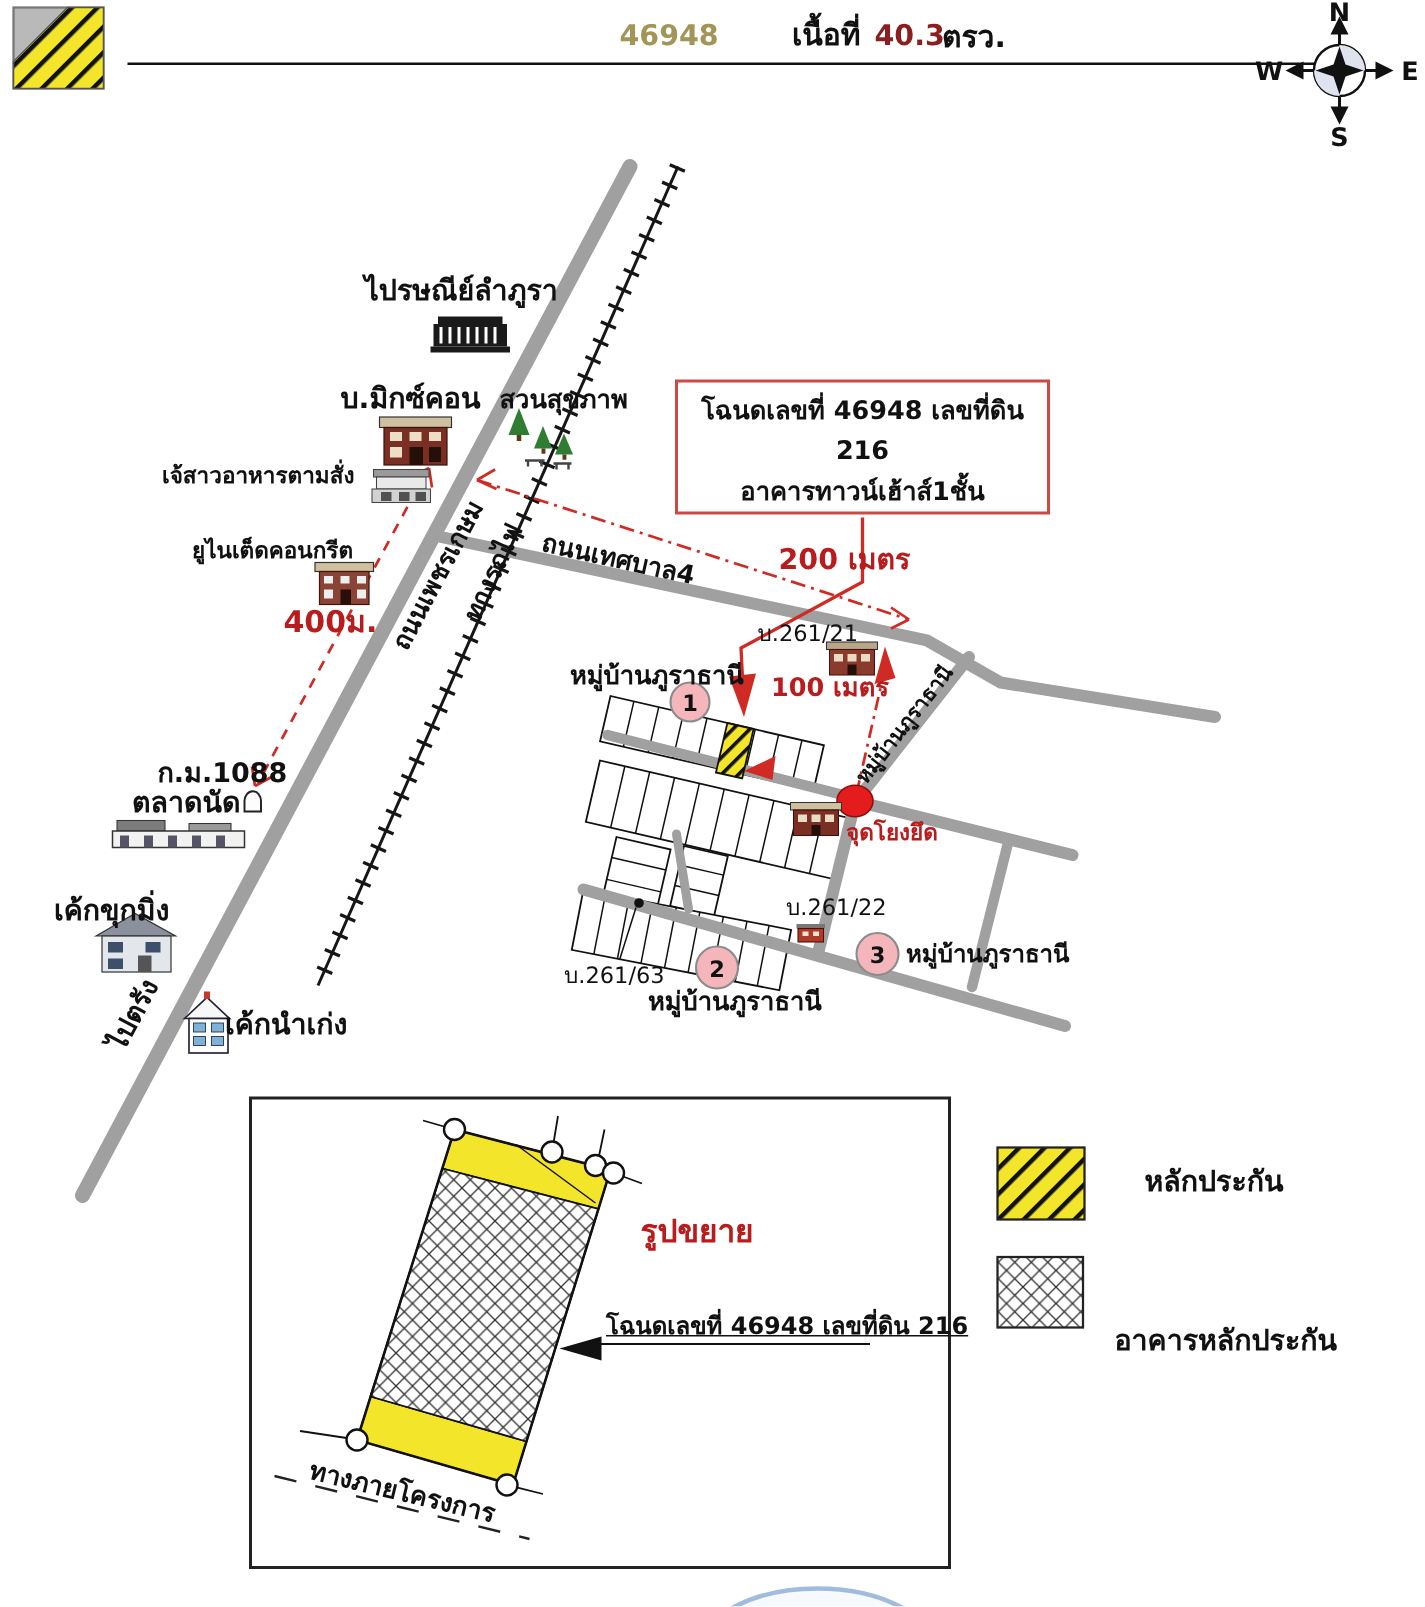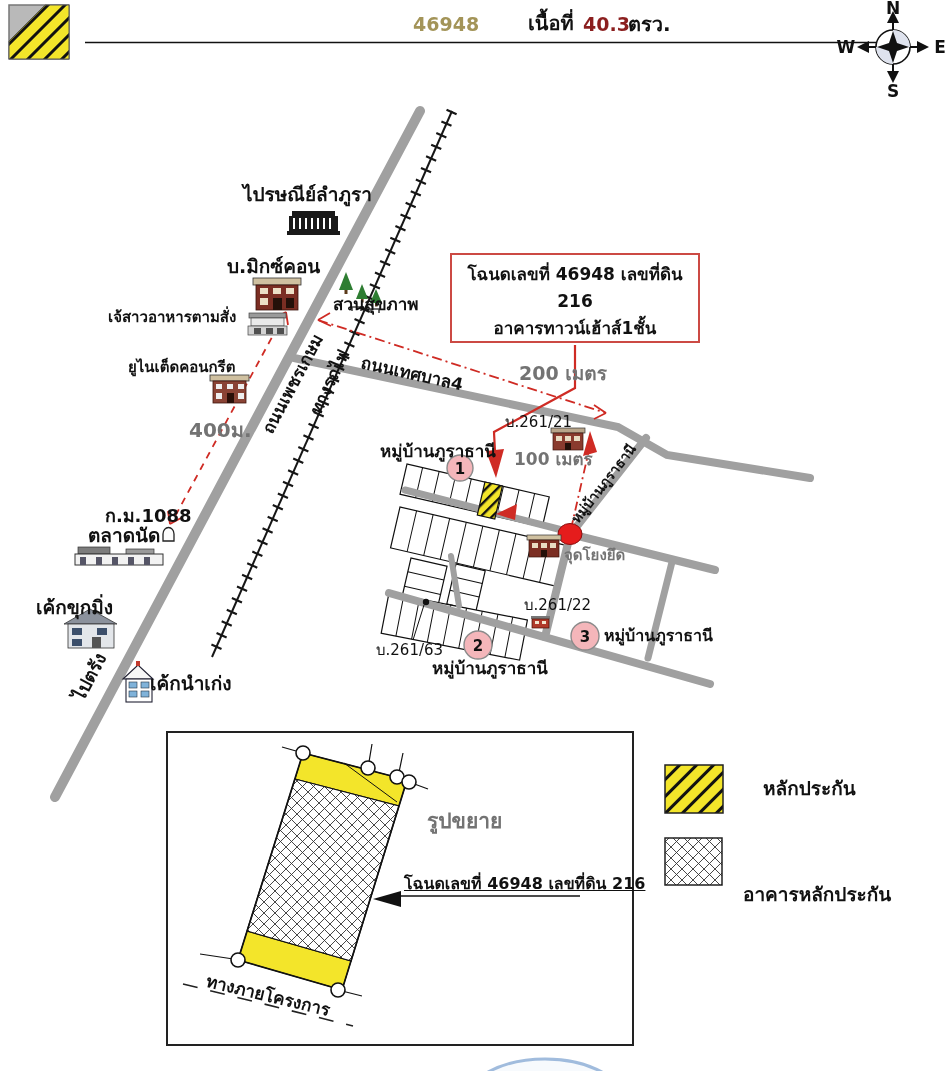--- a/index.html
+++ b/index.html
@@ -1,20 +1,20 @@
 <!DOCTYPE html>
 <html><head>
 <meta charset="utf-8">
 <style>
   html,body{margin:0;padding:0;background:#fff;}
   .stage{position:relative;width:950px;height:1071px;background:#fff;overflow:hidden;
          font-family:"DejaVu Sans","Liberation Sans",sans-serif;color:#111;}
   .stage svg.mapcanvas{position:absolute;left:0;top:0;z-index:1;}
   .lbl{position:absolute;z-index:3;white-space:nowrap;font-weight:700;line-height:1.25;}
-  .red{color:#737373;}
+  .red{color:#b91c1c;}
   .rot{transform-origin:center center;}
   .annot-box{position:absolute;left:450px;top:253px;width:250px;height:90px;z-index:3;
              border:2px solid #cc4a44;background:#fff;text-align:center;
              font-weight:700;font-size:17px;line-height:1.6;padding-top:6px;box-sizing:border-box;}
   .detail-frame{position:absolute;left:166px;top:731px;width:468px;height:315px;z-index:2;
                 border:2px solid #222;box-sizing:border-box;}
   .underlined{text-decoration:underline;}
 </style>
 </head>
 <body>
@@ -277,24 +277,24 @@
     </g>
 
     <rect x="665" y="765" width="58" height="48" fill="url(#yhatch)" stroke="#222" stroke-width="1.5"></rect>
     <rect x="665" y="838" width="57" height="47" fill="url(#xhatch)" stroke="#222" stroke-width="1.5"></rect>
 
     <ellipse cx="545" cy="1103" rx="80" ry="44" fill="rgba(190,215,240,0.12)" stroke="rgba(130,165,210,0.75)" stroke-width="3"></ellipse>
   </svg>
 
   <div class="lbl" style="left:243px;top:183px;font-size:19px;">ไปรษณีย์ลำภูรา</div>
   <div class="lbl" style="left:227px;top:255px;font-size:19px;">บ.มิกซ์คอน</div>
-  <div class="lbl" style="left:333px;top:257px;font-size:17px;margin-top:37px;">สวนสุขภาพ</div>
+  <div class="lbl" style="left:333px;top:257px;font-size:17px;">สวนสุขภาพ</div>
   <div class="lbl" style="left:108px;top:308px;font-size:15px;">เจ้สาวอาหารตามสั่ง</div>
   <div class="lbl" style="left:128px;top:358px;font-size:15px;">ยูไนเต็ดคอนกรีต</div>
-  <div class="lbl red" style="left:189px;top:402px;font-size:20px;margin-top:16px;">400ม.</div>
+  <div class="lbl red" style="left:189px;top:402px;font-size:20px;">400ม.</div>
   <div class="lbl red" style="left:519px;top:362px;font-size:19px;">200 เมตร</div>
   <div class="lbl red" style="left:514px;top:449px;font-size:17px;">100 เมตร</div>
   <div class="lbl" style="left:105px;top:505px;font-size:18px;">ก.ม.1088</div>
   <div class="lbl" style="left:88px;top:524px;font-size:19px;">ตลาดนัด</div>
   <div class="lbl" style="left:36px;top:596px;font-size:19px;">เค้กขุกมิ่ง</div>
   <div class="lbl" style="left:150px;top:672px;font-size:19px;">เค้กนำเก่ง</div>
 
   <div class="lbl rot" style="left:90px;top:677px;font-size:18px;transform:translate(-50%,-50%) rotate(-62deg);">ไปตรัง</div>
   <div class="lbl rot" style="left:293px;top:384px;font-size:17px;transform:translate(-50%,-50%) rotate(-62deg);">ถนนเพชรเกษม</div>
   <div class="lbl rot" style="left:330px;top:382px;font-size:17px;transform:translate(-50%,-50%) rotate(-65deg);">ทางรถไฟ</div>

